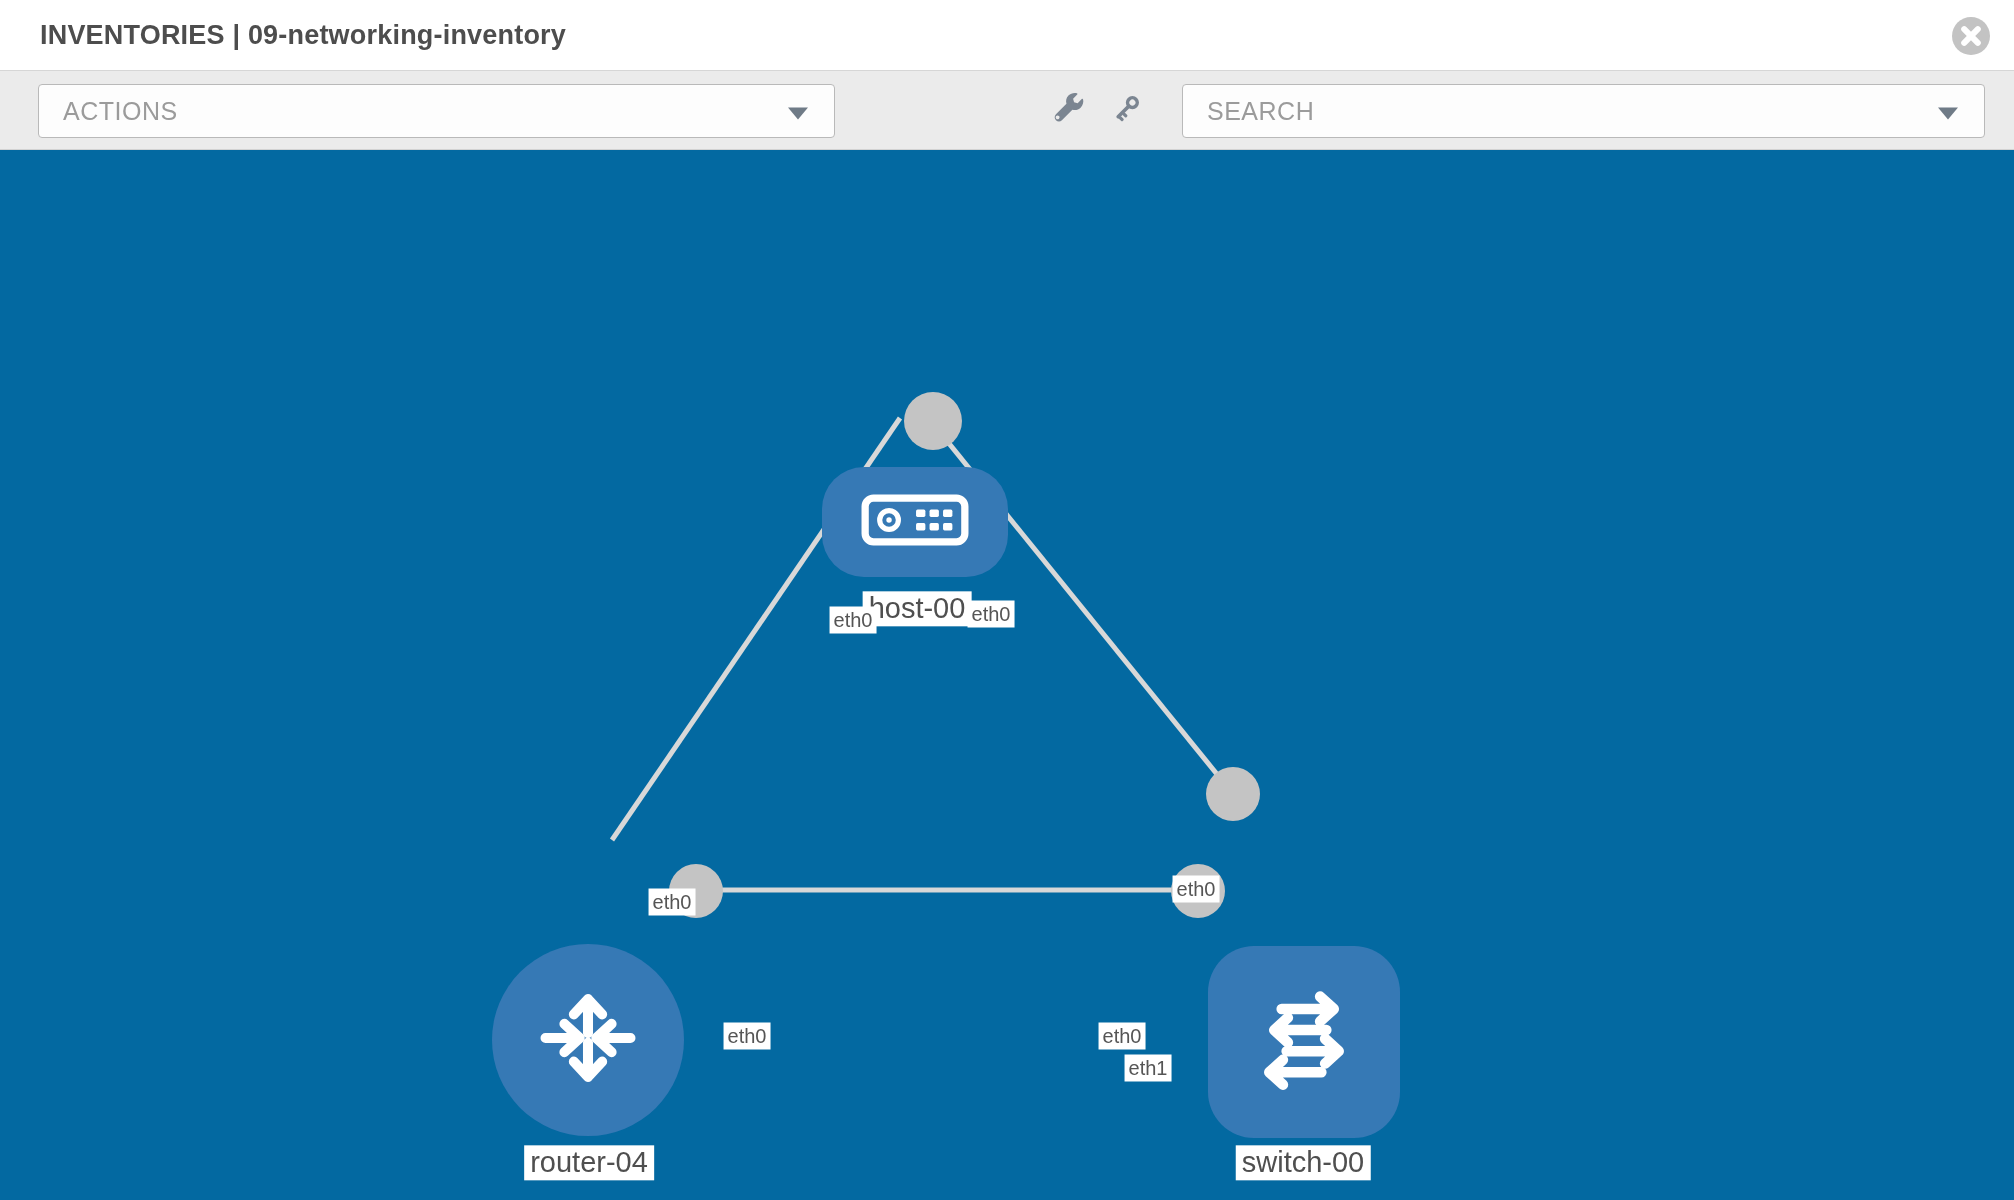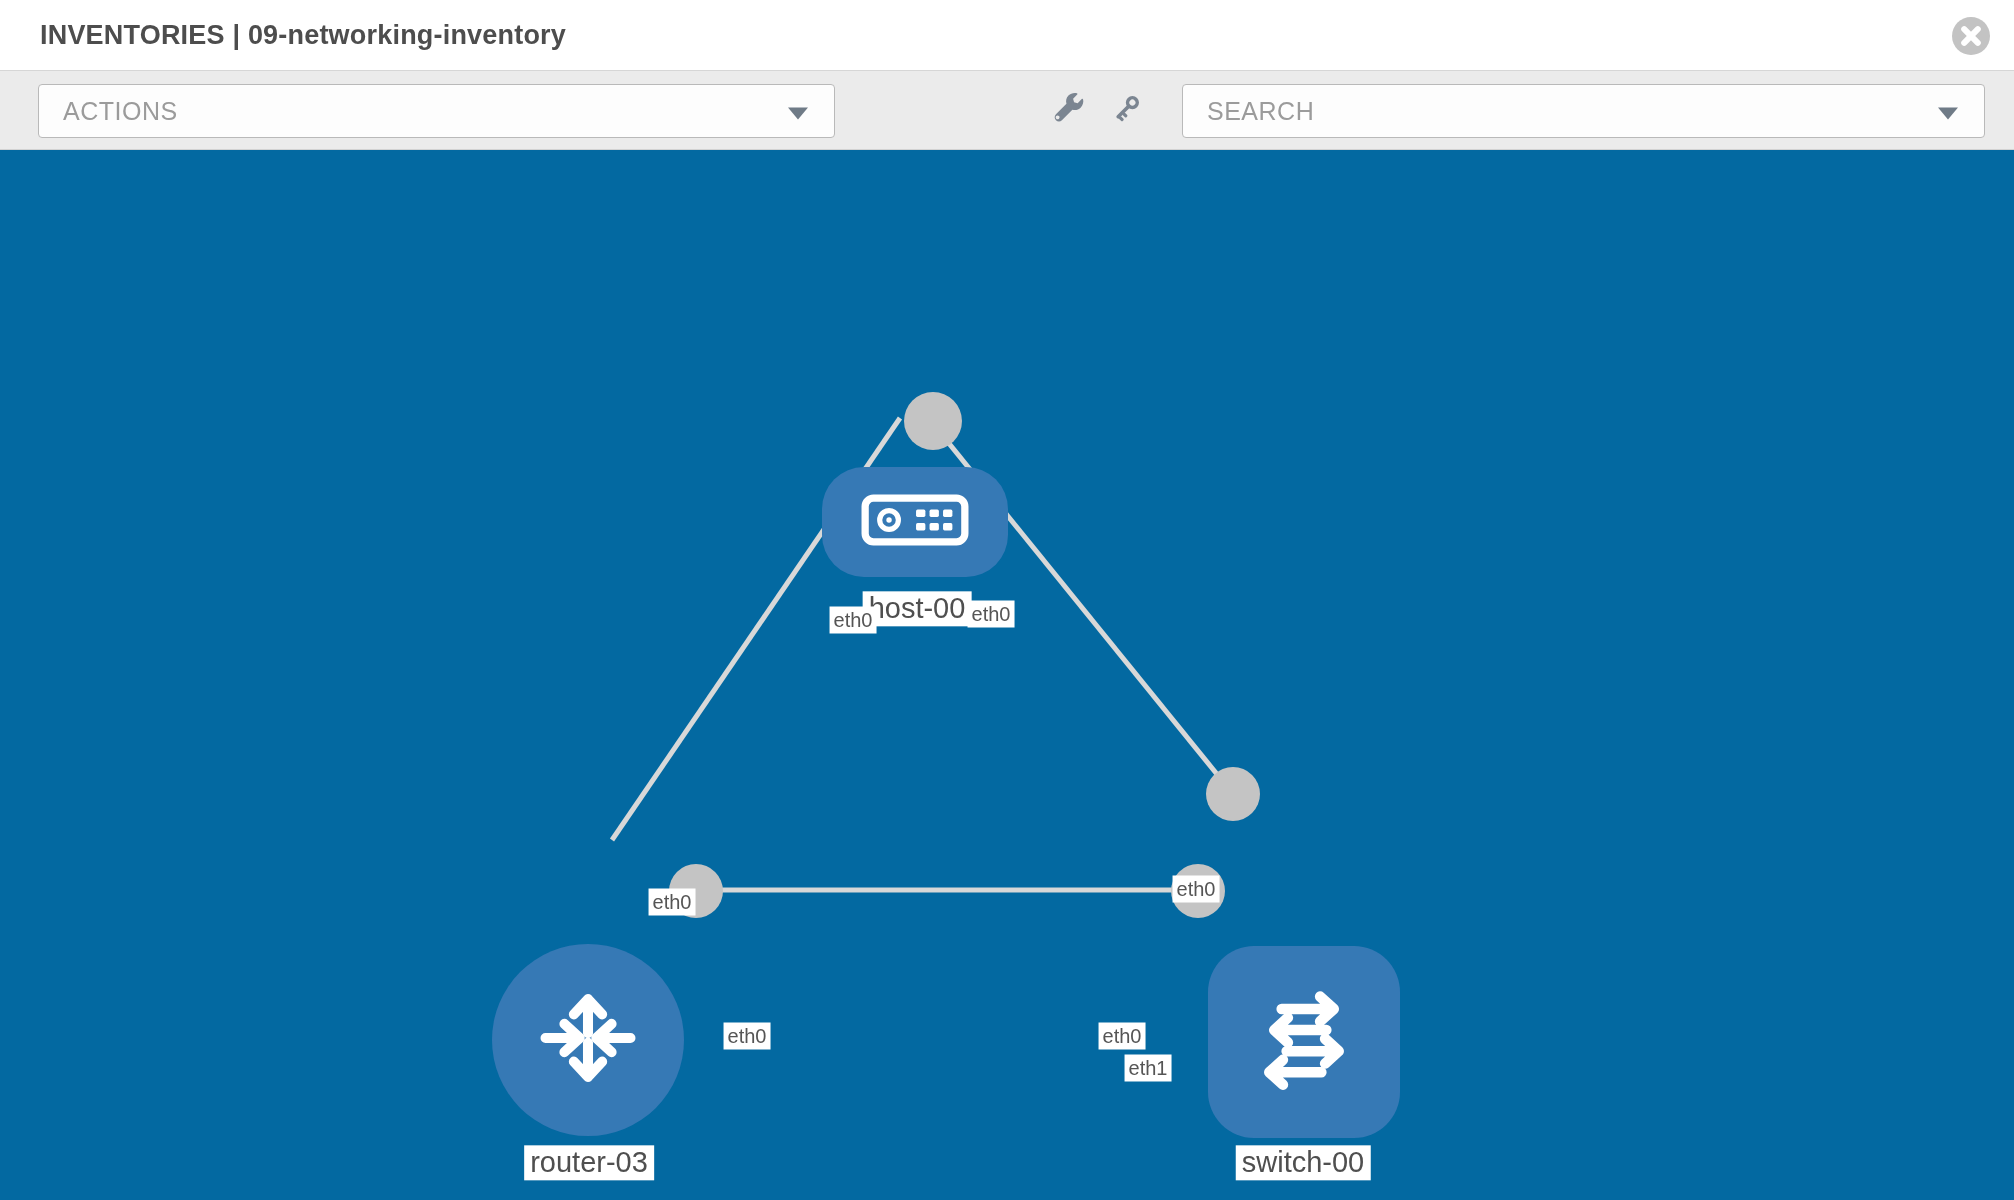--- a/index.html
+++ b/index.html
@@ -138,21 +138,21 @@
       <svg width="124" height="124" viewBox="0 0 100 100" fill="none" stroke="#ffffff" stroke-width="8.5" stroke-linecap="round" stroke-linejoin="round">
         <path d="M32 25 H73 M63 15 L74 25 L63 35"></path>
         <path d="M68 42 H27 M37 32 L26 42 L37 52"></path>
         <path d="M36 59 H77 M67 49 L78 59 L67 69"></path>
         <path d="M64 76 H23 M33 66 L22 76 L33 86"></path>
       </svg>
     </span>
   </div>
 
   <div class="chip node-label" style="left:917px; top:459px;">host-00</div>
-  <div class="chip node-label" style="left:589px; top:1013px;">router-03</div>
+  <div class="chip node-label" style="left:589px; top:1013px;">router-04</div>
   <div class="chip node-label" style="left:1303px; top:1013px;text-align:right;">switch-00</div>
 
   <div class="chip iface-chip" style="left:853px; top:470px;">eth0</div>
   <div class="chip iface-chip" style="left:991px; top:464px;">eth0</div>
   <div class="chip iface-chip" style="left:672px; top:752px;">eth0</div>
   <div class="chip iface-chip" style="left:1196px; top:739px;">eth0</div>
   <div class="chip iface-chip" style="left:747px; top:886px;">eth0</div>
   <div class="chip iface-chip" style="left:1122px; top:886px;">eth0</div>
   <div class="chip iface-chip" style="left:1140px; top:918px;margin-left:8px;">eth1</div>
 

